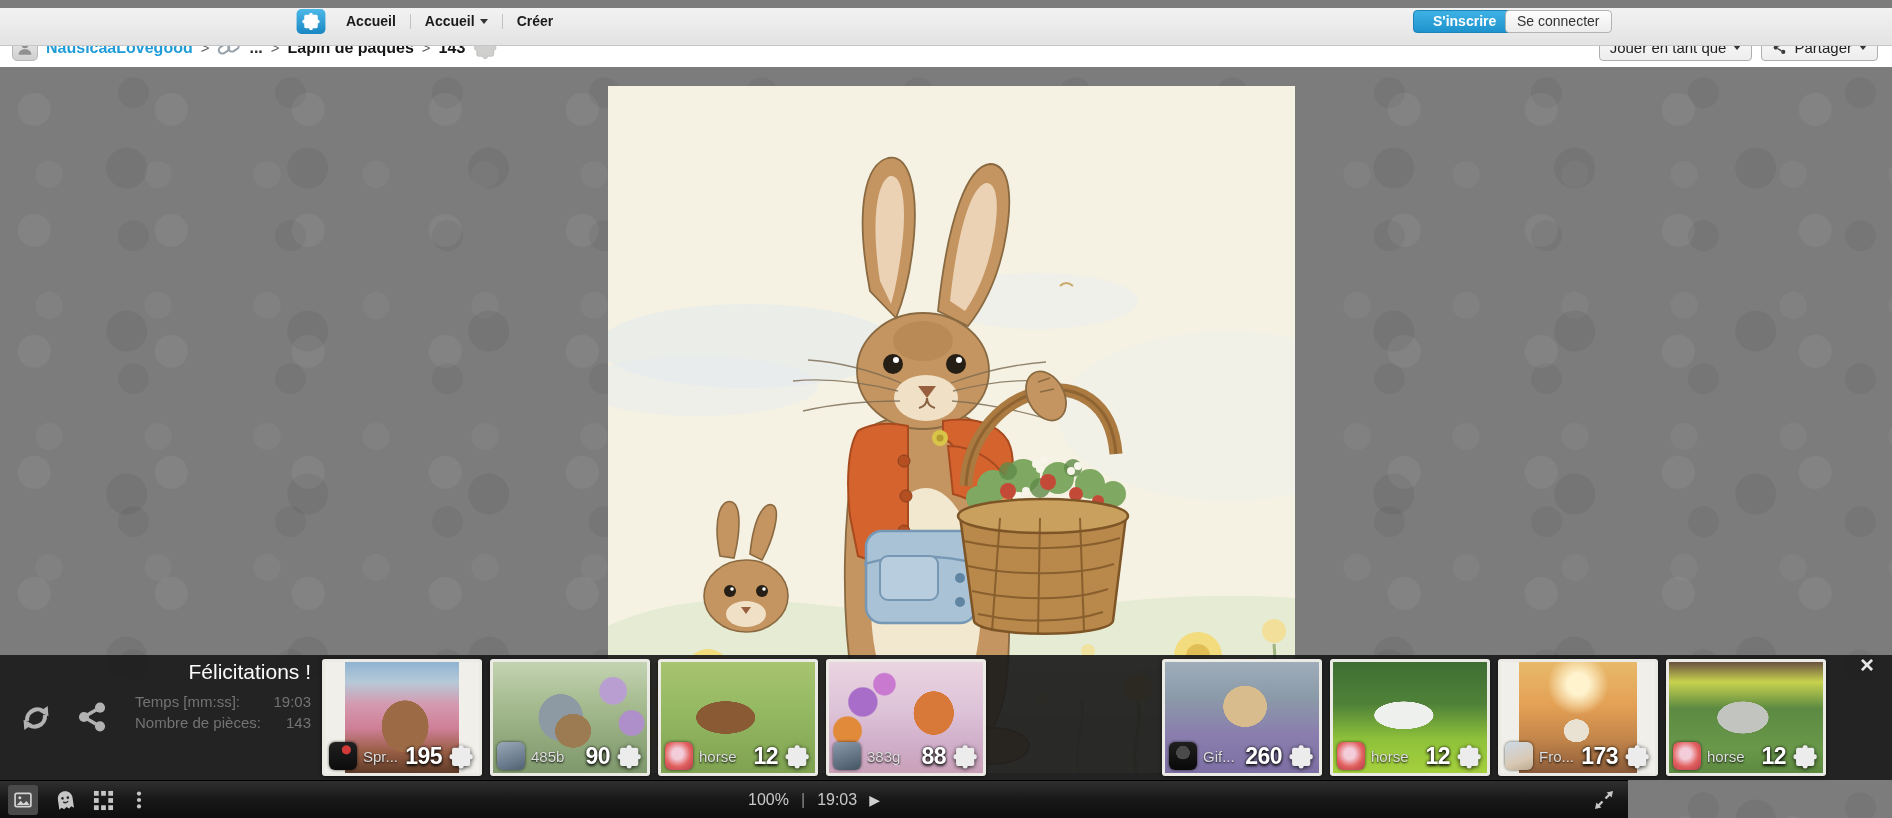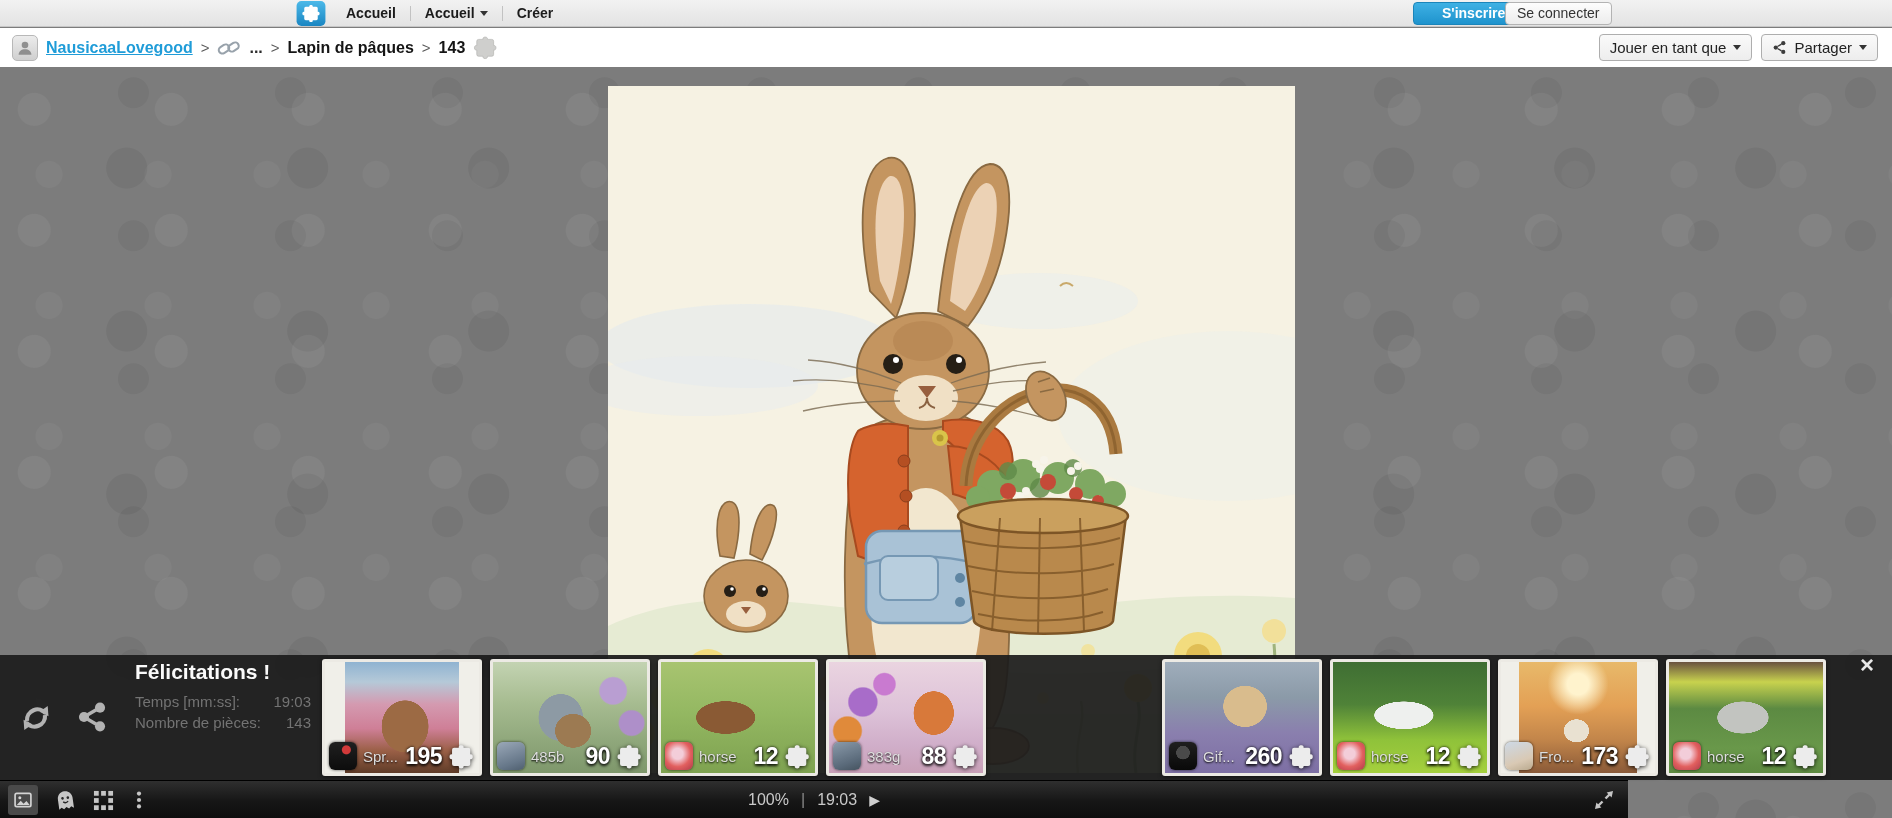--- a/index.html
+++ b/index.html
@@ -1,63 +1,63 @@
 <!DOCTYPE html>
 <html><head>
 <meta charset="utf-8">
 <style>
   * { box-sizing: border-box; margin: 0; padding: 0; }
   body { font-family: "Liberation Sans", sans-serif; background:#555; }
   .page { position: relative; width: 1892px; height: 818px; overflow: hidden; background:#7c7c7c; }
 
   
-  .topbar { position:absolute; left:0; top:0; width:1892px; height:27px;
+  .topbar { position:absolute; left:0; top:8px; width:1892px; height:38px;
     background:linear-gradient(180deg,#f2f2f2,#e3e3e3); border-bottom:1px solid #c6c6c6; z-index:20; }
   .logo { position:absolute; left:296px; top:1px; width:30px; height:25px; cursor:pointer; }
   .nav { position:absolute; left:346px; top:0; height:26px; display:flex; align-items:center; }
   .nav-item { font-size:14px; font-weight:bold; color:#1b1b1b; cursor:pointer; display:flex; align-items:center; gap:5px; }
   .nav-sep { width:1px; height:15px; background:#c2c2c2; margin:0 14px; }
   .caret { width:0; height:0; border-left:4px solid transparent; border-right:4px solid transparent; border-top:5px solid #333; display:inline-block; }
   .search-input { position:absolute; left:1023px; top:3px; width:375px; height:21px; border:1px solid #b9b9b9;
     border-radius:3px; padding:0 8px; font-size:13px; font-family:"Liberation Sans",sans-serif; color:#333; background:#fff; }
   .search-input::placeholder { color:#8e8e8e; }
-  .btn-signup { position:absolute; left:1413px; top:2px; height:23px; padding:0 28px; border:1px solid #1b85ba;
+  .btn-signup { position:absolute; left:1413px; top:2px; height:23px; padding:0 19px; border:1px solid #1b85ba;
     border-radius:4px; background:linear-gradient(180deg,#3eb1e4,#1f93cd); color:#fff; font-weight:bold; font-size:14px;
     line-height:21px; cursor:pointer; }
   .btn-login { position:absolute; left:1505px; top:2px; height:23px; padding:0 11px; border:1px solid #b3b3b3;
     border-radius:4px; background:linear-gradient(180deg,#fdfdfd,#ececec); color:#333; font-size:14px; line-height:21px; cursor:pointer; }
 
   
   .crumbbar { position:absolute; left:0; top:28px; width:1892px; height:39px; background:#fff; z-index:19; }
   .crumbs { position:absolute; left:12px; top:0; height:39px; display:flex; align-items:center; gap:8px; }
   .crumb-avatar { width:26px; height:26px; border-radius:5px; border:1px solid #b8b8b8;
     background:linear-gradient(180deg,#ececec,#cfcfcf); display:flex; align-items:center; justify-content:center; }
-  .crumb-user { color:#1f9cd8; font-weight:bold; font-size:16px; cursor:pointer;text-decoration:underline; }
+  .crumb-user { color:#1f9cd8; font-weight:bold; font-size:16px; cursor:pointer; }
   .crumb-sep { color:#5a5a5a; font-size:15px; font-weight:normal; }
   .crumb-ellipsis { color:#2b2b2b; font-size:16px; font-weight:bold; cursor:pointer; }
   .crumb-strong { color:#151515; font-size:16px; font-weight:bold; }
   .crumb-actions { position:absolute; right:14px; top:6px; display:flex; gap:9px; }
   .crumb-btn { height:27px; padding:0 10px; border:1px solid #aeaeae; border-radius:4px;
     background:linear-gradient(180deg,#fafafa,#ededed); color:#222; font-size:15px; display:flex; align-items:center; gap:7px; cursor:pointer; }
 
   
   .main { position:absolute; left:0; top:67px; width:1892px; height:751px; background-color:#7c7c7c;
     background-image:
       radial-gradient(circle at 25% 35%, rgba(255,255,255,.05) 0 16px, transparent 17px),
       radial-gradient(circle at 70% 62%, rgba(0,0,0,.06) 0 20px, transparent 21px),
       radial-gradient(circle at 45% 82%, rgba(255,255,255,.04) 0 13px, transparent 14px),
       radial-gradient(circle at 85% 18%, rgba(0,0,0,.05) 0 15px, transparent 16px);
     background-size:137px 121px, 181px 163px, 109px 131px, 157px 143px; z-index:1; }
   .puzzle-image { position:absolute; left:608px; top:19px; width:687px; height:687px; }
 
   
   .overlay { position:absolute; left:0; top:655px; width:1892px; height:125px;
     background:rgba(28,28,28,.93); z-index:10; }
-  .congrats-title { position:absolute; left:135px; top:5px; width:176px; text-align:left;
-    color:#fafafa; font-size:21px; white-space:nowrap;font-weight:bold; }
+  .congrats-title { position:absolute; left:135px; top:5px; width:176px; text-align:right;
+    color:#fafafa; font-size:21px; white-space:nowrap; }
   .stat-row { position:absolute; left:135px; width:176px; display:flex; justify-content:space-between;
     color:#737373; font-size:15px; }
   .stat-row.r1 { top:38px; }
   .stat-row.r2 { top:59px; }
   .icon-btn { position:absolute; cursor:pointer; }
   .overlay-close { position:absolute; right:18px; top:-2px; color:#e8e8e8; font-size:24px; font-weight:bold;
     cursor:pointer; line-height:1; }
 
   
   .tile { position:absolute; top:4px; width:160px; height:117px; border:3px solid #eceae4; border-radius:3px;

